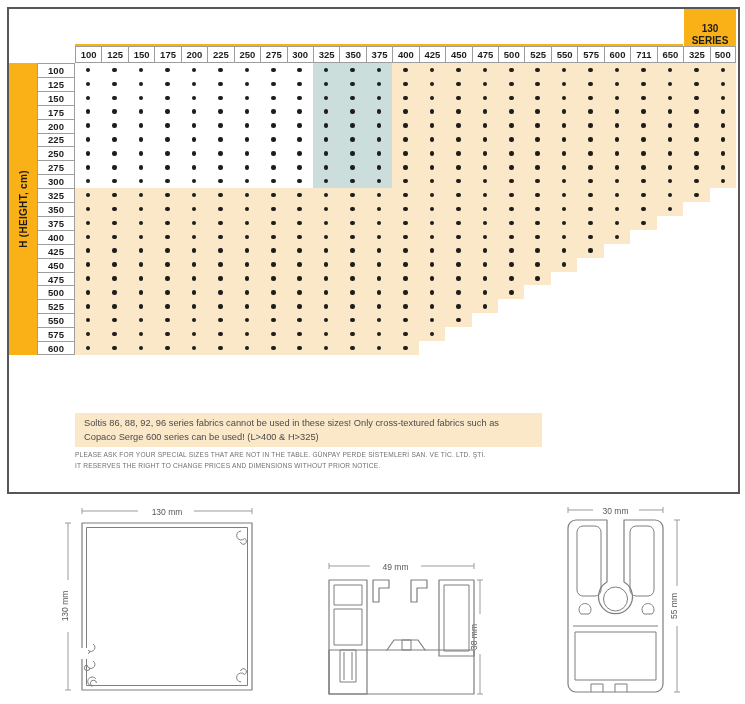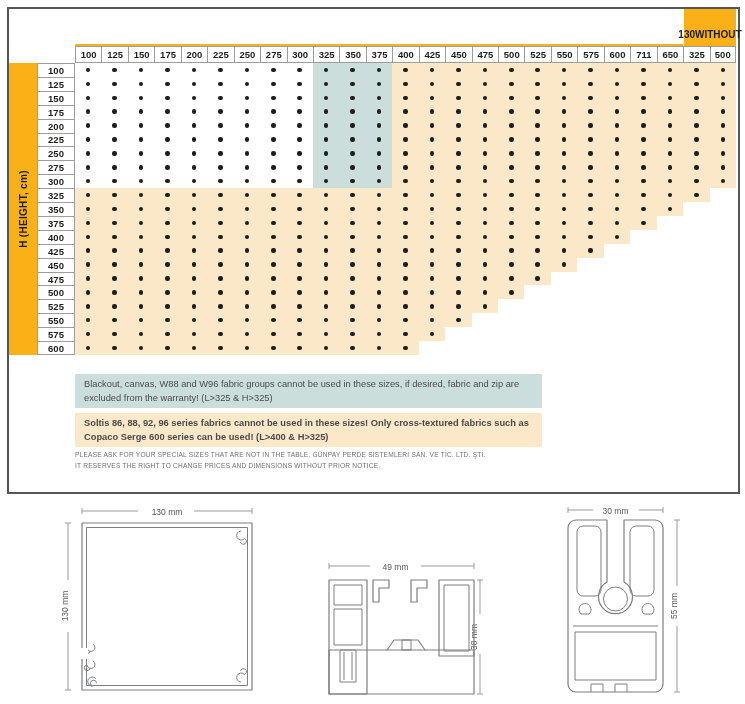--- a/index.html
+++ b/index.html
@@ -41,23 +41,23 @@
 </head>
 <body>
 
 <div class="canvas">
 
   <div class="frame"></div>
 
   <div class="abs yellow hdr-text l-cell" style="left:75px;top:28px;width:608px;height:17px;">
     <span>L (WIDHT, cm)</span>
   </div>
-  <div class="abs yellow hdr-text sys-cell" style="left:684px;top:9px;width:52px;height:51px;flex-direction:row;">
+  <div class="abs yellow hdr-text sys-cell" style="left:684px;top:9px;width:52px;height:51px;flex-direction:column;">
     <span>130</span>
-    <span>WITHOUT</span>
+    <span>SERIES</span>
   </div>
 
   <div class="abs yellow" style="left:9px;top:63px;width:28px;height:292px;"></div>
   <div class="vwrap" style="left:23px;top:209px;">
     <span class="hlabel">H (HEIGHT, cm)</span>
   </div>
 
   <div id="matrix" class="abs" style="left:0;top:0;width:745px;height:492px;">
       <div class="col-num" style="left: 75px; top: 46px; width: 26.44px; height: 17px; border-right: none;">100</div>
       <div class="col-num" style="left: 101.44px; top: 46px; width: 26.44px; height: 17px; border-right: none;">125</div>
@@ -577,24 +577,21 @@
       <div class="dot" style="left: 218.17px; top: 345.802px;"></div>
       <div class="dot" style="left: 244.61px; top: 345.802px;"></div>
       <div class="dot" style="left: 271.05px; top: 345.802px;"></div>
       <div class="dot" style="left: 297.49px; top: 345.802px;"></div>
       <div class="dot" style="left: 323.93px; top: 345.802px;"></div>
       <div class="dot" style="left: 350.37px; top: 345.802px;"></div>
       <div class="dot" style="left: 376.81px; top: 345.802px;"></div>
       <div class="dot" style="left: 403.25px; top: 345.802px;"></div>
     </div>
 
-  <div class="note note-teal" style="top:374px;height:34px;">
-    <span>Blackout, canvas, W88 and W96 fabric groups cannot be used in these sizes, if desired, fabric and zip are excluded from the warranty! (L&gt;325 &amp; H&gt;325)</span>
-  </div>
-  <div class="note note-orange" style="top:413px;height:34px;font-weight:bold;">
+  <div class="note note-orange" style="top:413px;height:34px;">
     <span>Soltis 86, 88, 92, 96 series fabrics cannot be used in these sizes! Only cross-textured fabrics such as Copaco Serge 600 series can be used! (L&gt;400 &amp; H&gt;325)</span>
   </div>
   <div class="fineprint" style="top:450px;">
     <div>PLEASE ASK FOR YOUR SPECIAL SIZES THAT ARE NOT IN THE TABLE. GÜNPAY PERDE SİSTEMLERİ SAN. VE TİC. LTD. ŞTİ.</div>
     <div>IT RESERVES THE RIGHT TO CHANGE PRICES AND DIMENSIONS WITHOUT PRIOR NOTICE.</div>
   </div>
 
 
   <svg style="left:48px;top:498px;" width="215" height="200" viewBox="0 0 215 200">
     <g class="dim">

